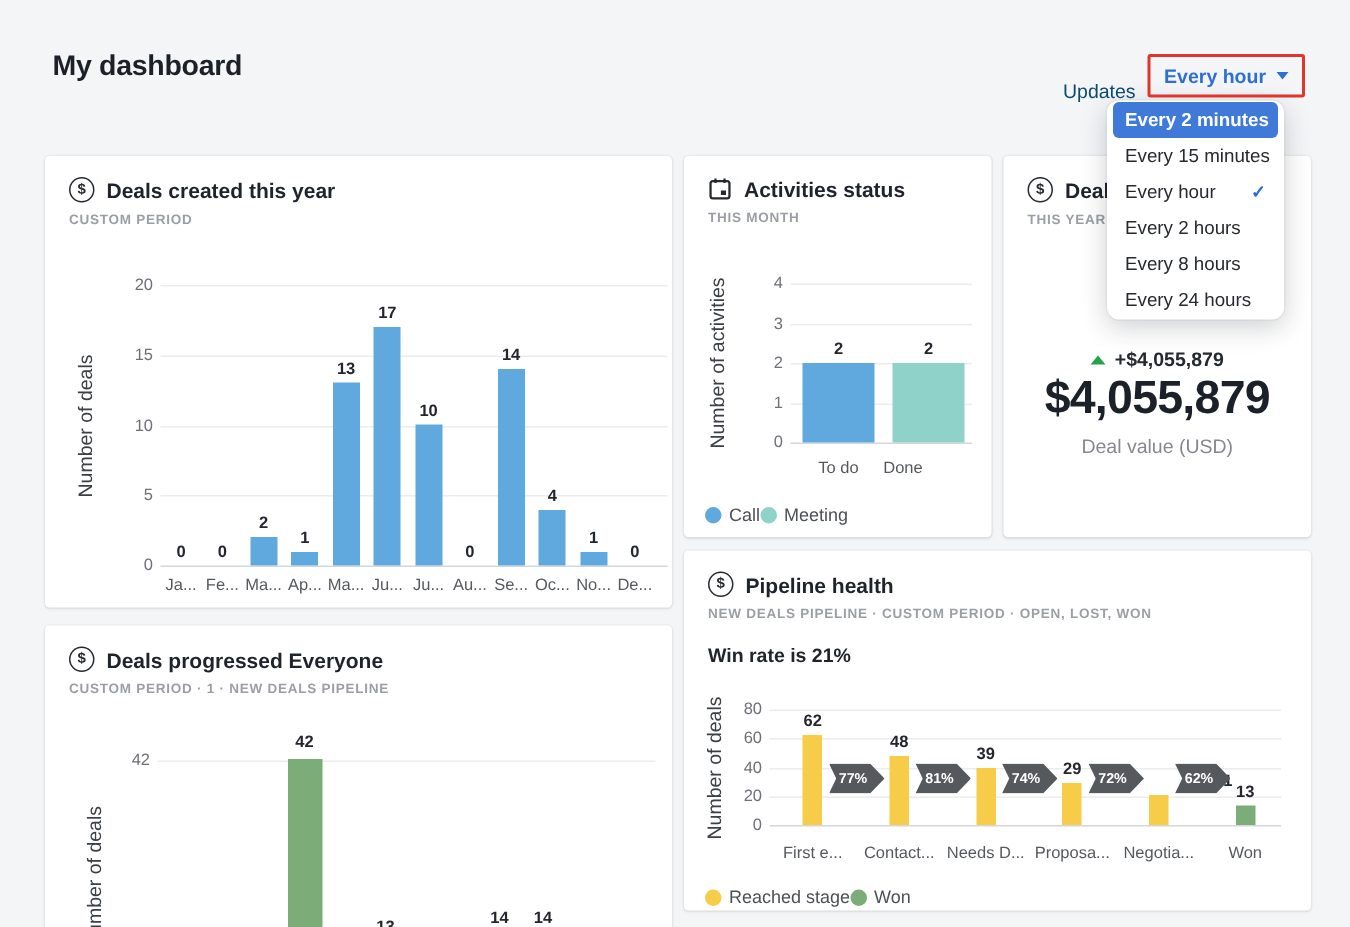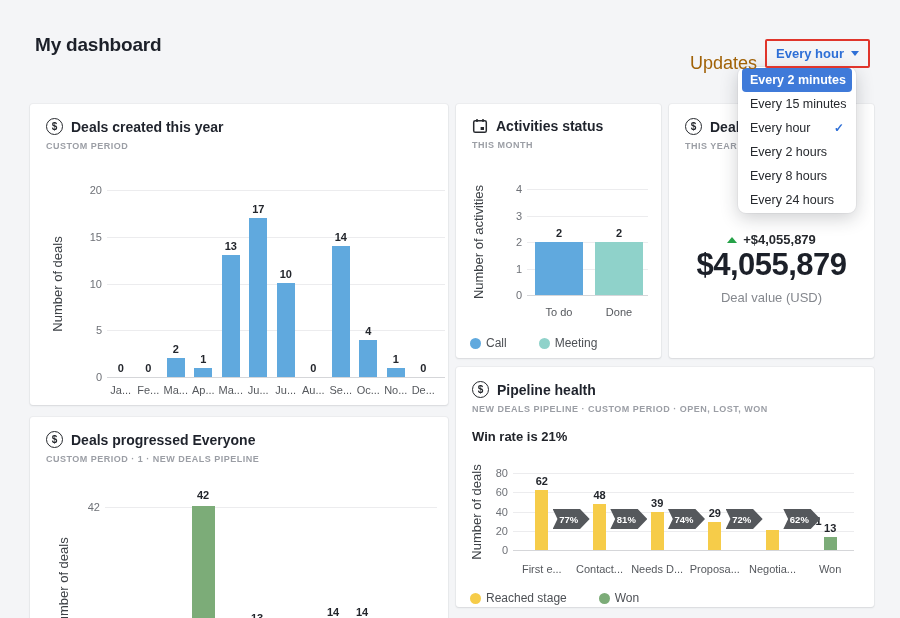--- a/index.html
+++ b/index.html
@@ -1,19 +1,19 @@
 <!DOCTYPE html>
 <html><head>
 <meta charset="utf-8">
 <style>
   html,body{margin:0;padding:0;}
   .page{position:relative;width:900px;height:618px;background:#f4f5f7;font-family:"Liberation Sans",sans-serif;overflow:hidden;}
   .page-title{position:absolute;left:35px;top:34px;margin:0;font-size:19px;font-weight:700;color:#1c2029;letter-spacing:-.2px;}
   .updates{position:absolute;top:33px;right:30px;display:flex;align-items:center;gap:8px;z-index:30;}
-  .updates-label{font-size:18px;color:#a16207;margin-top:20px;}
+  .updates-label{font-size:13px;color:#0c4a6e;margin-top:20px;}
   .annotation{border:2px solid #e0352b;border-radius:2px;}
   .trigger{display:flex;align-items:center;gap:7px;padding:5px 9px;background:transparent;border:none;cursor:pointer;font-family:inherit;}
   .trigger-text{font-size:13px;font-weight:700;color:#2e6fd6;}
   .chev{width:0;height:0;border-left:4px solid transparent;border-right:4px solid transparent;border-top:5px solid #2e6fd6;}
   .menu{position:absolute;left:738px;top:67px;width:110px;background:#fff;border-radius:8px;box-shadow:0 5px 18px rgba(30,35,45,.22),0 0 0 1px rgba(30,35,45,.04);padding:1px 4px;z-index:20;}
   .menu-item{height:24px;display:flex;align-items:center;justify-content:space-between;padding:0 8px;font-size:12.5px;color:#26292e;border-radius:4px;white-space:nowrap;cursor:pointer;}
   .menu-item.hl{background:#3f7ad9;color:#fff;font-weight:700;}
   .check{color:#2e6fd6;font-weight:700;font-size:12px;margin-left:6px;}
   .card{position:absolute;background:#fff;border-radius:3px;box-shadow:0 1px 2px rgba(30,35,45,.10),0 0 0 1px rgba(30,35,45,.03);z-index:1;}
   .card-h{position:absolute;left:16px;top:14px;right:12px;}
@@ -23,21 +23,21 @@
   .card-sub{margin-top:6px;font-size:9px;font-weight:600;letter-spacing:.5px;color:#9b9ea5;white-space:nowrap;}
   .chart{position:absolute;inset:0;}
   .axis-label{position:absolute;transform:translate(-50%,-50%) rotate(-90deg);font-size:13px;color:#3c4045;white-space:nowrap;}
   .gridline{position:absolute;height:1px;background:#ececee;}
   .gridline.zero{background:#d5d6d9;}
   .ytick{position:absolute;width:30px;text-align:right;font-size:11px;color:#6e7177;}
   .bar{position:absolute;}
   .val-label{position:absolute;font-size:11px;font-weight:700;color:#23262c;text-align:center;width:44px;}
   .xtick{position:absolute;font-size:11px;color:#55585d;text-align:center;width:60px;white-space:nowrap;overflow:hidden;}
   .arrow-badge{position:absolute;width:37px;height:20px;color:#fff;font-size:9.5px;font-weight:700;display:flex;align-items:center;justify-content:center;padding-right:5px;box-sizing:border-box;clip-path:polygon(0 0,74% 0,100% 50%,74% 100%,0 100%,13% 50%);}
-  .legend{position:absolute;display:flex;align-items:center;gap:32px;font-size:12px;color:#4d5055;}
+  .legend{position:absolute;display:flex;align-items:center;gap:0;font-size:12px;color:#4d5055;}
   .legend-item{display:flex;align-items:center;cursor:pointer;}
   .legend .dot{width:11px;height:11px;border-radius:50%;margin-right:5px;flex:none;}
   .kpi-delta{position:absolute;top:128px;left:0;right:0;display:flex;align-items:center;justify-content:center;gap:6px;font-size:13px;font-weight:600;color:#26292e;}
   .tri-up{width:0;height:0;border-left:5px solid transparent;border-right:5px solid transparent;border-bottom:6px solid #26a248;}
   .kpi-value{position:absolute;top:143px;left:0;right:0;text-align:center;font-size:31px;font-weight:700;color:#1c2029;letter-spacing:-.5px;}
   .kpi-caption{position:absolute;top:186px;left:0;right:0;text-align:center;font-size:13px;color:#85888e;}
   .winrate{position:absolute;left:16px;top:62px;font-size:13px;font-weight:700;color:#21242a;}
   .cal-icon{flex:none;display:flex;}
 </style>
 </head>
@@ -159,21 +159,21 @@
         <div class="ytick" style="left: 36px; top: 132px;">2</div>
         <div class="gridline" style="left: 71px; width: 121px; top: 111.5px;"></div>
         <div class="ytick" style="left: 36px; top: 105.5px;">3</div>
         <div class="gridline" style="left: 71px; width: 121px; top: 85px;"></div>
         <div class="ytick" style="left: 36px; top: 79px;">4</div>
         <div class="bar" style="left: 79px; top: 138px; width: 48px; height: 53px; background: rgb(96, 169, 222);"></div>
         <div class="val-label" style="left: 81px; top: 123px;">2</div>
         <div class="xtick" style="left: 73px; top: 202px;">To do</div>
         <div class="bar" style="left: 139px; top: 138px; width: 48px; height: 53px; background: rgb(143, 210, 202);"></div>
         <div class="val-label" style="left: 141px; top: 123px;">2</div>
-        <div class="xtick" style="left: 133px; top: 202px;">Done</div>
+        <div class="xtick" style="left: 116px; top: 202px;">Done</div>
       </div>
     <div class="legend" id="legend-activities" style="left:14px;top:232px;">
         <div class="legend-item">
           <div class="dot" style="background: rgb(96, 169, 222);"></div>
           <span>Call</span>
         </div>
         <div class="legend-item">
           <div class="dot" style="background: rgb(143, 210, 202);"></div>
           <span>Meeting</span>
         </div>

